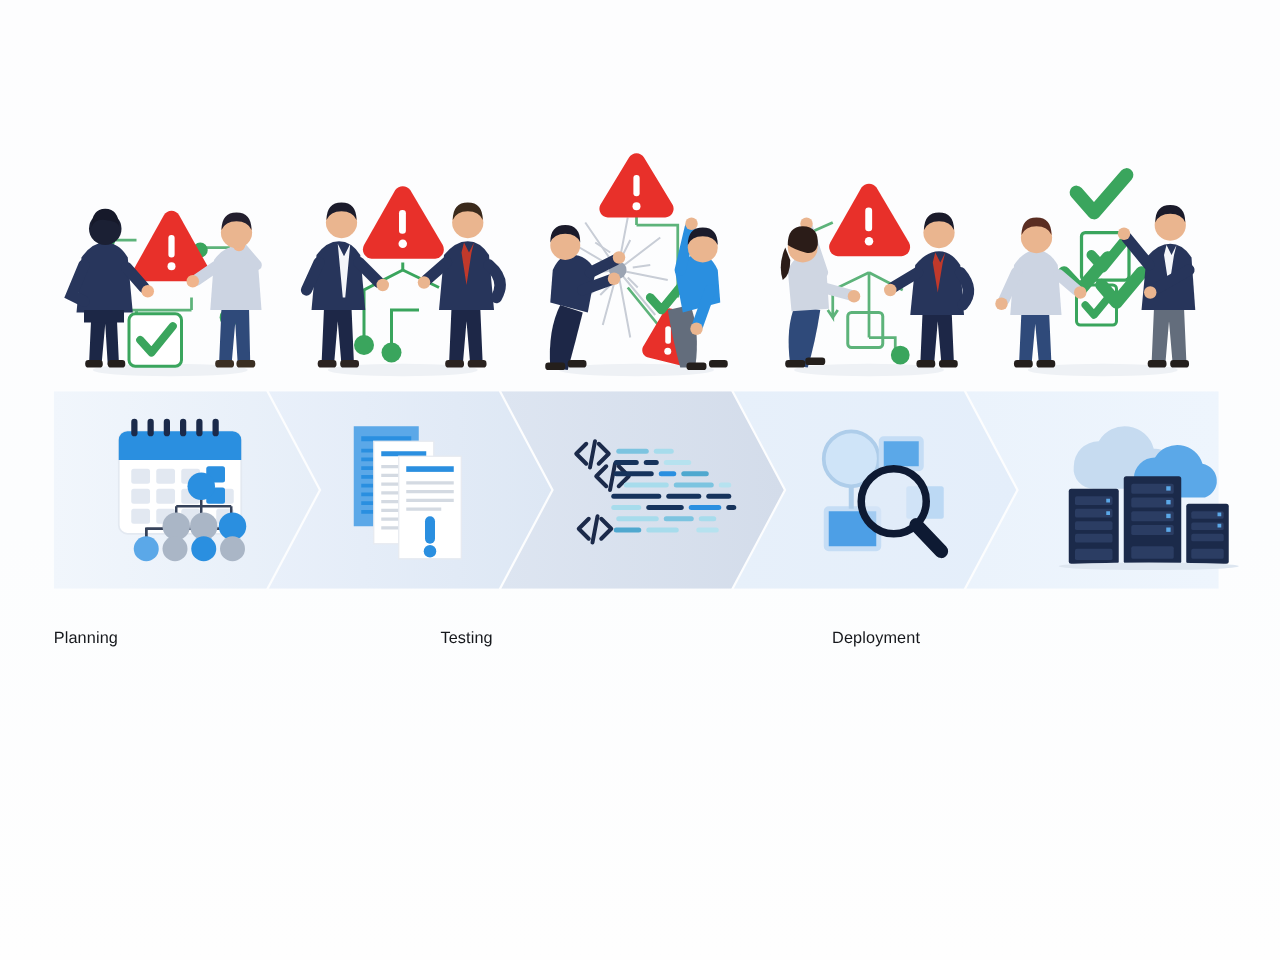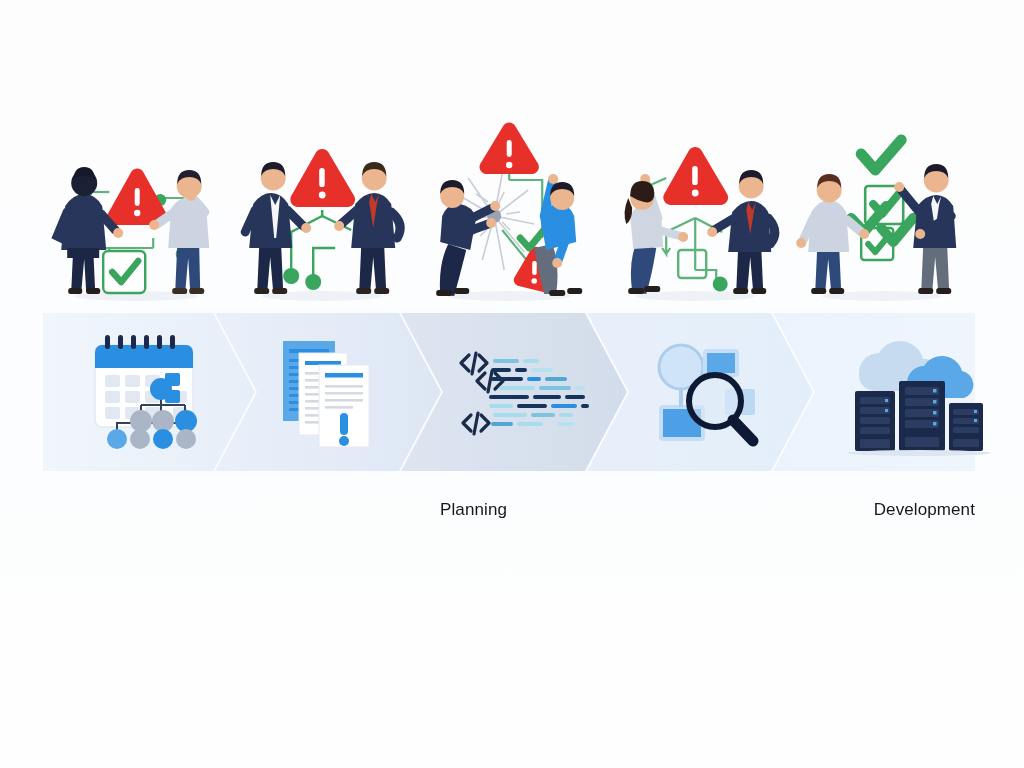--- a/index.html
+++ b/index.html
@@ -60,22 +60,22 @@
   .labels {
     position: absolute;
     left: 43px;
     top: 488px;
     width: 932px;
     height: 64px;
     display: flex;
   }
   .label-cell {
     flex: 1 1 0;
-    text-align: right;
-    font-size: 17px;
+    text-align: left;
+    font-size: 13px;
     color: #16181c;
     line-height: 25px;
     letter-spacing: 0.1px;
     padding-top: 9px;
   }
   .label-cell.wide { padding-left: 4px; }
 </style>
 </head>
 <body>
 
@@ -571,18 +571,19 @@
               <rect x="147" y="92" width="3" height="3"></rect>
             </g>
         </g>
         <ellipse cx="92" cy="126" rx="72" ry="3" fill="#dde6f0"></ellipse>
       </svg>
     </div>
   </div>
 
   <div class="labels">
     <div class="label-cell">Planning</div>
+    <div class="label-cell">Testing</div>
     <div class="label-cell wide">
-      <div>Development</div>
+      <div>Deployment</div>
     </div>
   </div>
 
 </div>
 
 </body></html>

